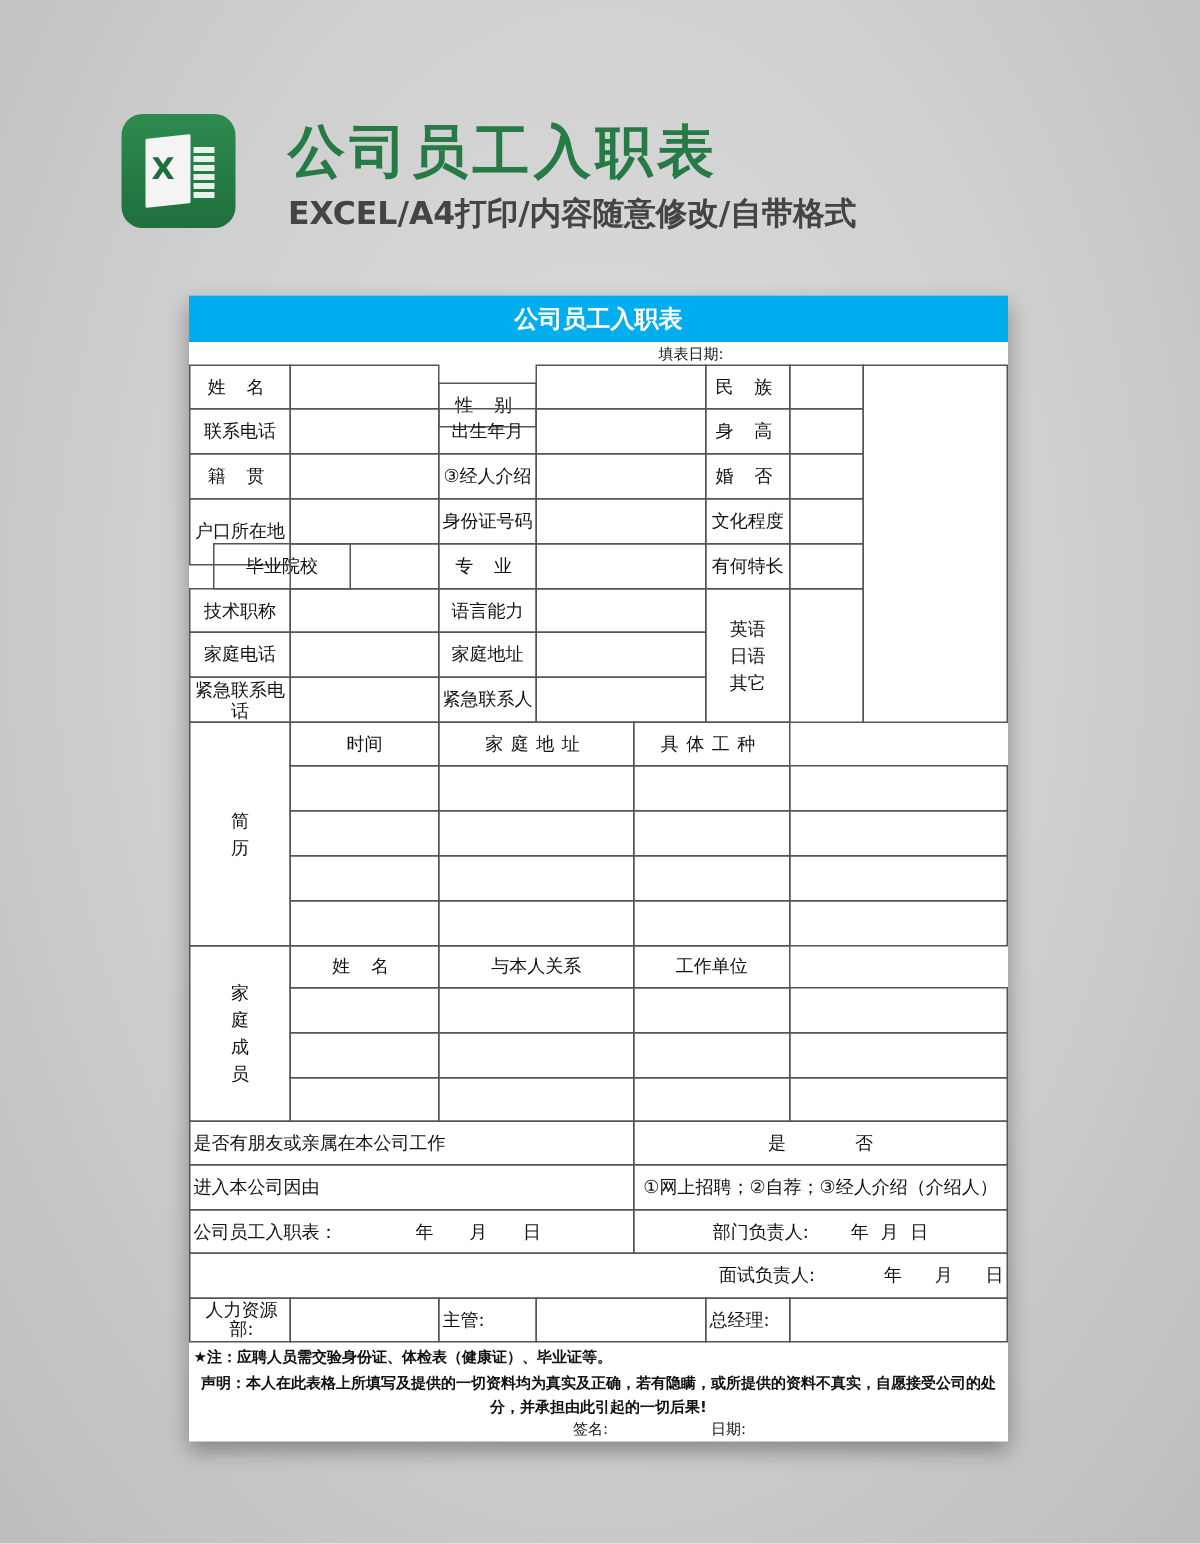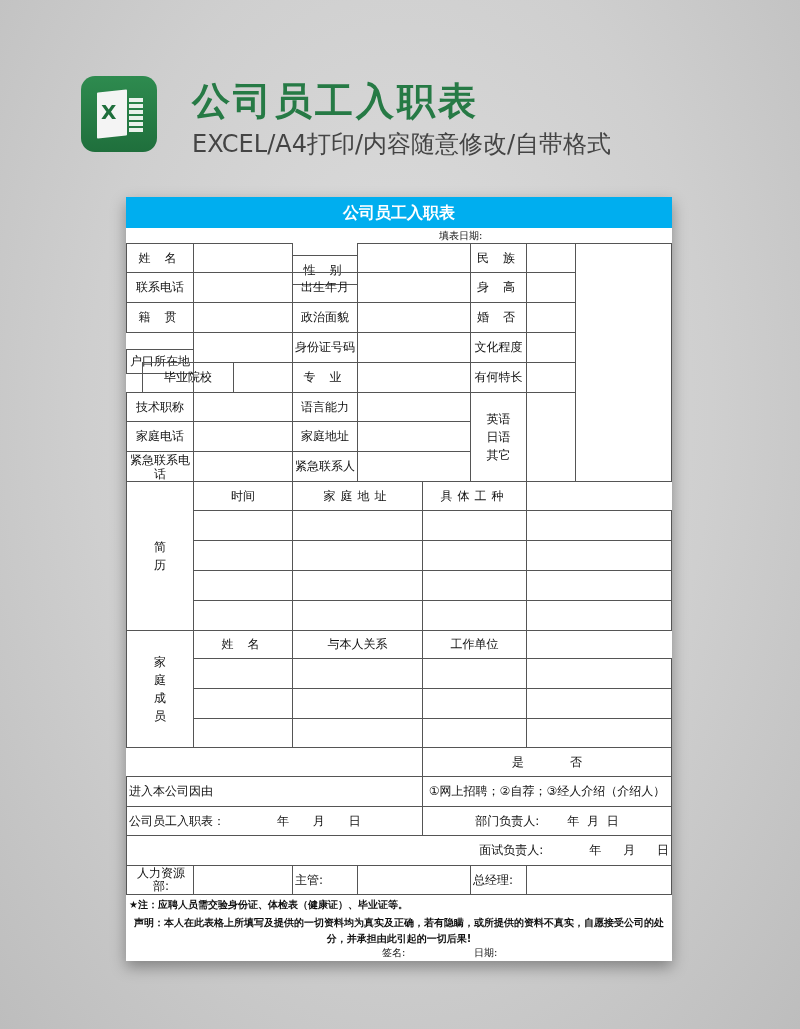--- a/index.html
+++ b/index.html
@@ -11,21 +11,21 @@
   .logo {
     position: absolute; left: 81px; top: 76px; width: 76px; height: 76px;
     background: linear-gradient(180deg, #2e8b4f 0%, #1f6f3c 100%);
     border-radius: 14px;
   }
   .logo .sheet { position: absolute; left: 16px; top: 15px; width: 30px; height: 46px; background: #f4f4f4; transform: skewY(-6deg); border-radius: 1px; }
   .logo .x { position: absolute; left: 20px; top: 24px; color: #1f6f3c; font: bold 20px "DejaVu Sans", sans-serif; }
   .logo .grid { position: absolute; left: 48px; top: 22px; width: 14px; height: 34px;
     background: repeating-linear-gradient(180deg, #e9f1eb 0 4px, transparent 4px 6px); }
   .heading { position: absolute; left: 192px; top: 76px; color: #267a45; font-size: 38px; font-weight: bold; letter-spacing: 3px; }
-  .subheading { position: absolute; left: 192px; top: 128px; color: #444; font-size: 24px; }
+  .subheading { position: absolute; left: 192px; top: 128px; color: #444; font-size: 21px; font-weight: bold; }
 
   .paper {
     position: absolute; left: 126px; top: 197px; width: 546px; height: 764px;
     background: #fff; box-shadow: 0 6px 14px rgba(0,0,0,0.35);
   }
   .titlebar { position: absolute; left: 0; top: 0; width: 546px; height: 31px; background: #00aeef;
     color: #fff; font-size: 16px; font-weight: bold; text-align: center; line-height: 31px; }
   .fill-date { position: absolute; left: 313px; top: 32px; font-size: 10px; color: #111; }
   .cell { position: absolute; box-sizing: border-box; border: 1px solid #555; display: flex; align-items: center; justify-content: center; font-size: 12px; color: #111; text-align: center; line-height: 1.25; }
   .cell.left { justify-content: flex-start; padding-left: 2px; }
@@ -58,26 +58,26 @@
 
   <div class="cell" style="left:0;top:75px;width:68px;height:31px">联系电话</div>
   <div class="cell" style="left:67px;top:75px;width:100px;height:31px"></div>
   <div class="cell" style="left:166px;top:75px;width:66px;height:31px">出生年月</div>
   <div class="cell" style="left:231px;top:75px;width:114px;height:31px"></div>
   <div class="cell spaced" style="left:344px;top:75px;width:57px;height:31px">身 高</div>
   <div class="cell" style="left:400px;top:75px;width:50px;height:31px"></div>
 
   <div class="cell spaced" style="left:0;top:105px;width:68px;height:31px">籍 贯</div>
   <div class="cell" style="left:67px;top:105px;width:100px;height:31px"></div>
-  <div class="cell" style="left:166px;top:105px;width:66px;height:31px">政治面貌</div>
+  <div class="cell" style="left:166px;top:105px;width:66px;height:31px">③经人介绍</div>
   <div class="cell" style="left:231px;top:105px;width:114px;height:31px"></div>
   <div class="cell spaced" style="left:344px;top:105px;width:57px;height:31px">婚 否</div>
   <div class="cell" style="left:400px;top:105px;width:50px;height:31px"></div>
 
-  <div class="cell" style="left:0;top:152px;width:68px;height:25px">户口所在地</div>
+  <div class="cell" style="left:0;top:135px;width:68px;height:45px">户口所在地</div>
   <div class="cell" style="left:67px;top:135px;width:100px;height:31px"></div>
   <div class="cell" style="left:166px;top:135px;width:66px;height:31px">身份证号码</div>
   <div class="cell" style="left:231px;top:135px;width:114px;height:31px"></div>
   <div class="cell" style="left:344px;top:135px;width:57px;height:31px">文化程度</div>
   <div class="cell" style="left:400px;top:135px;width:50px;height:31px"></div>
 
   <div class="cell" style="left:16px;top:165px;width:92px;height:31px">毕业院校</div>
   <div class="cell" style="left:67px;top:165px;width:100px;height:31px"></div>
   <div class="cell spaced" style="left:166px;top:165px;width:66px;height:31px">专 业</div>
   <div class="cell" style="left:231px;top:165px;width:114px;height:31px"></div>
@@ -139,20 +139,21 @@
   <div class="cell" style="left:67px;top:491px;width:100px;height:31px"></div>
   <div class="cell" style="left:166px;top:491px;width:131px;height:31px"></div>
   <div class="cell" style="left:296px;top:491px;width:105px;height:31px"></div>
   <div class="cell" style="left:400px;top:491px;width:146px;height:31px"></div>
 
   <div class="cell" style="left:67px;top:521px;width:100px;height:30px"></div>
   <div class="cell" style="left:166px;top:521px;width:131px;height:30px"></div>
   <div class="cell" style="left:296px;top:521px;width:105px;height:30px"></div>
   <div class="cell" style="left:400px;top:521px;width:146px;height:30px"></div>
 
+  <div class="cell left" style="left:0;top:550px;width:297px;height:30px">是否有朋友或亲属在本公司工作</div>
   <div class="cell" style="left:296px;top:550px;width:250px;height:30px;gap:46px">
     <span>是</span>
     <span>否</span>
   </div>
 
   <div class="cell left" style="left:0;top:579px;width:297px;height:31px">进入本公司因由</div>
   <div class="cell" style="left:296px;top:579px;width:250px;height:31px">①网上招聘；②自荐；③经人介绍（介绍人）</div>
 
   <div class="cell left" style="left:0;top:609px;width:297px;height:30px">
     <span>公司员工入职表：</span>

